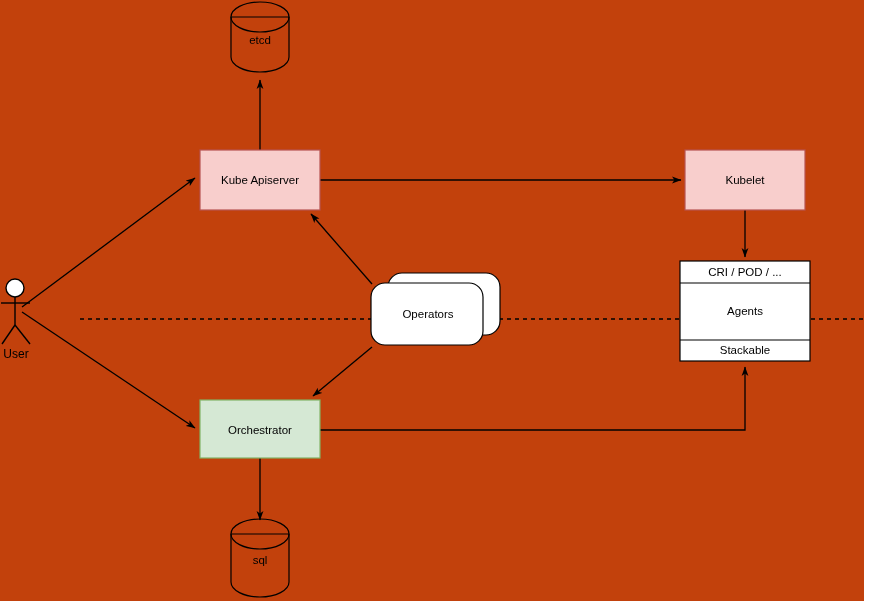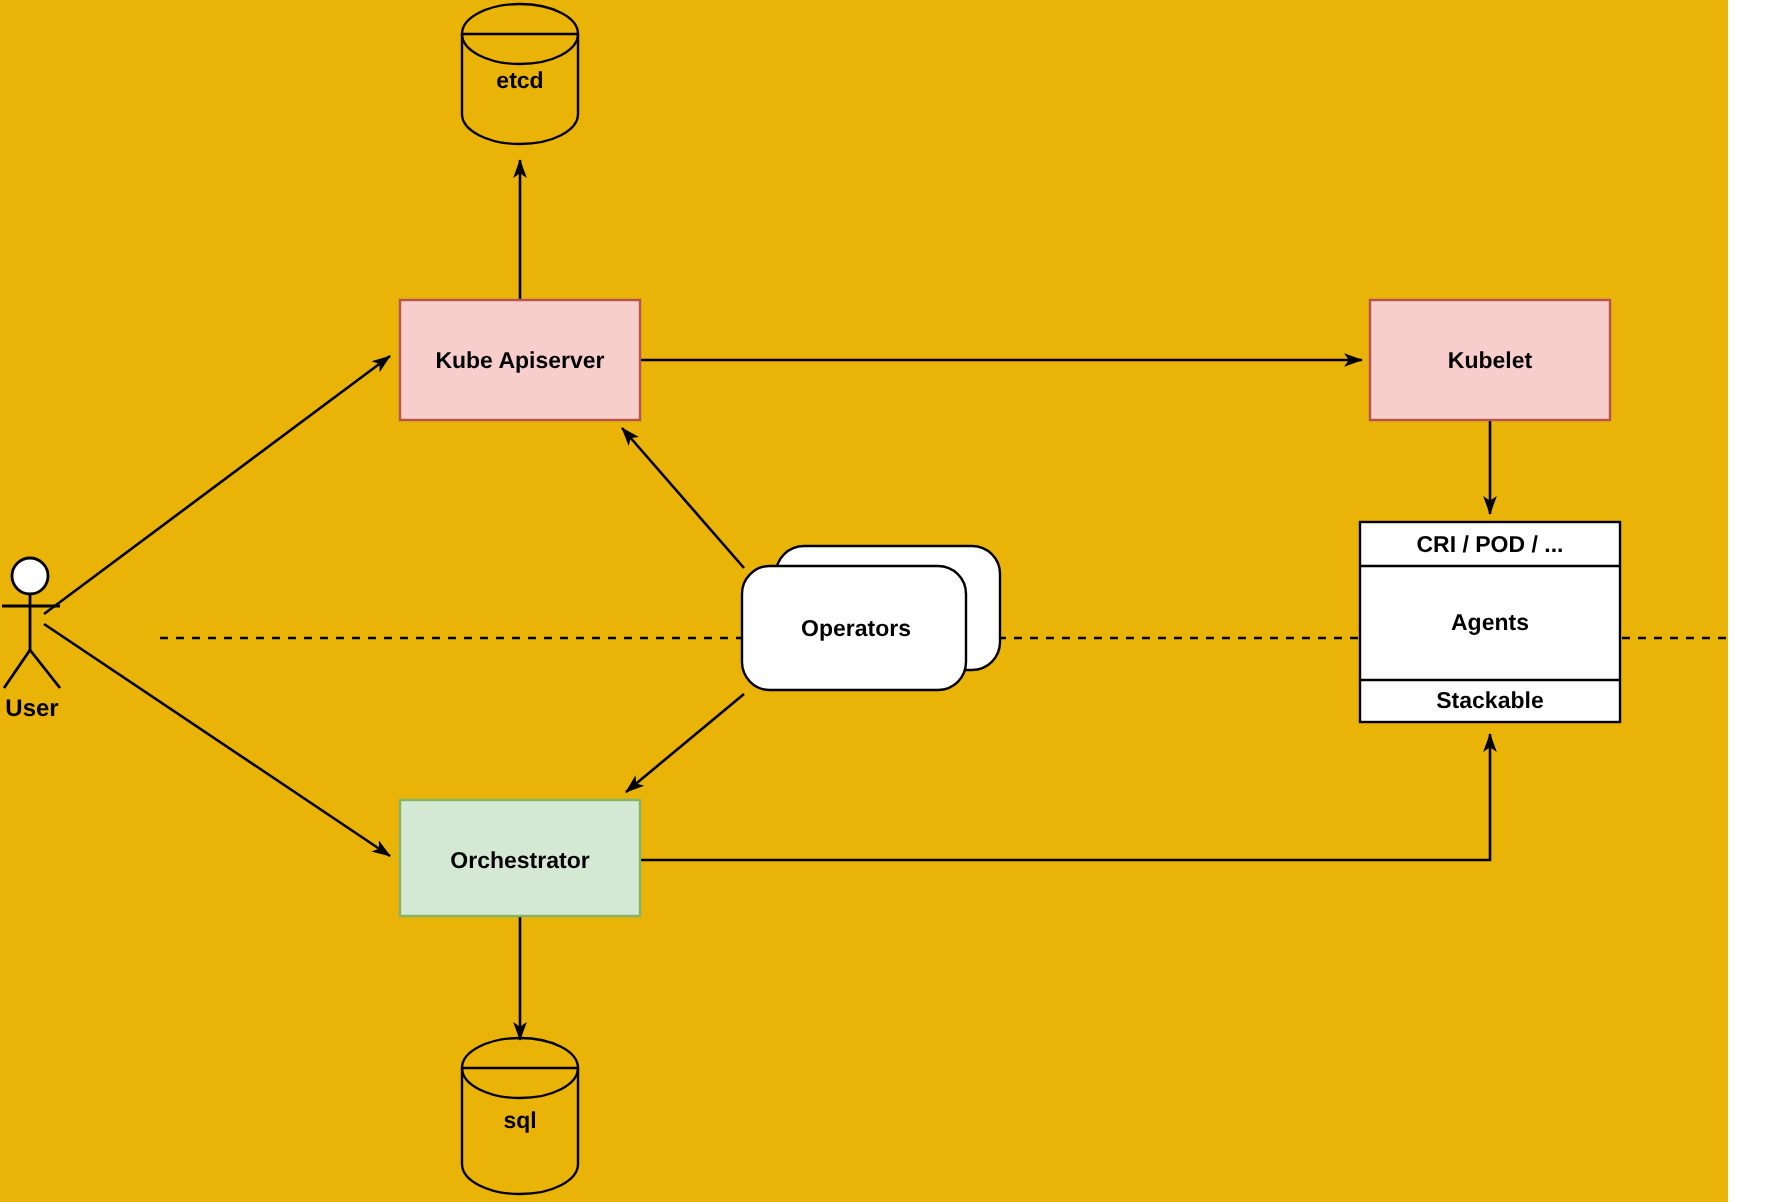--- a/index.html
+++ b/index.html
@@ -9,23 +9,22 @@
     background: #ffffff;
   }
   body {
     font-family: "Liberation Sans", sans-serif;
     -webkit-font-smoothing: antialiased;
   }
   #diagram-canvas {
     position: relative;
     width: 864px;
     height: 601px;
-    background: #eab308;
+    background: #c2410c;
     overflow: hidden;
-    font-weight: bold;
   }
   #diagram-svg {
     position: absolute;
     top: 0;
     left: 0;
     width: 892px;
     height: 601px;
   }
   .node-label {
     font-family: "Liberation Sans", sans-serif;

